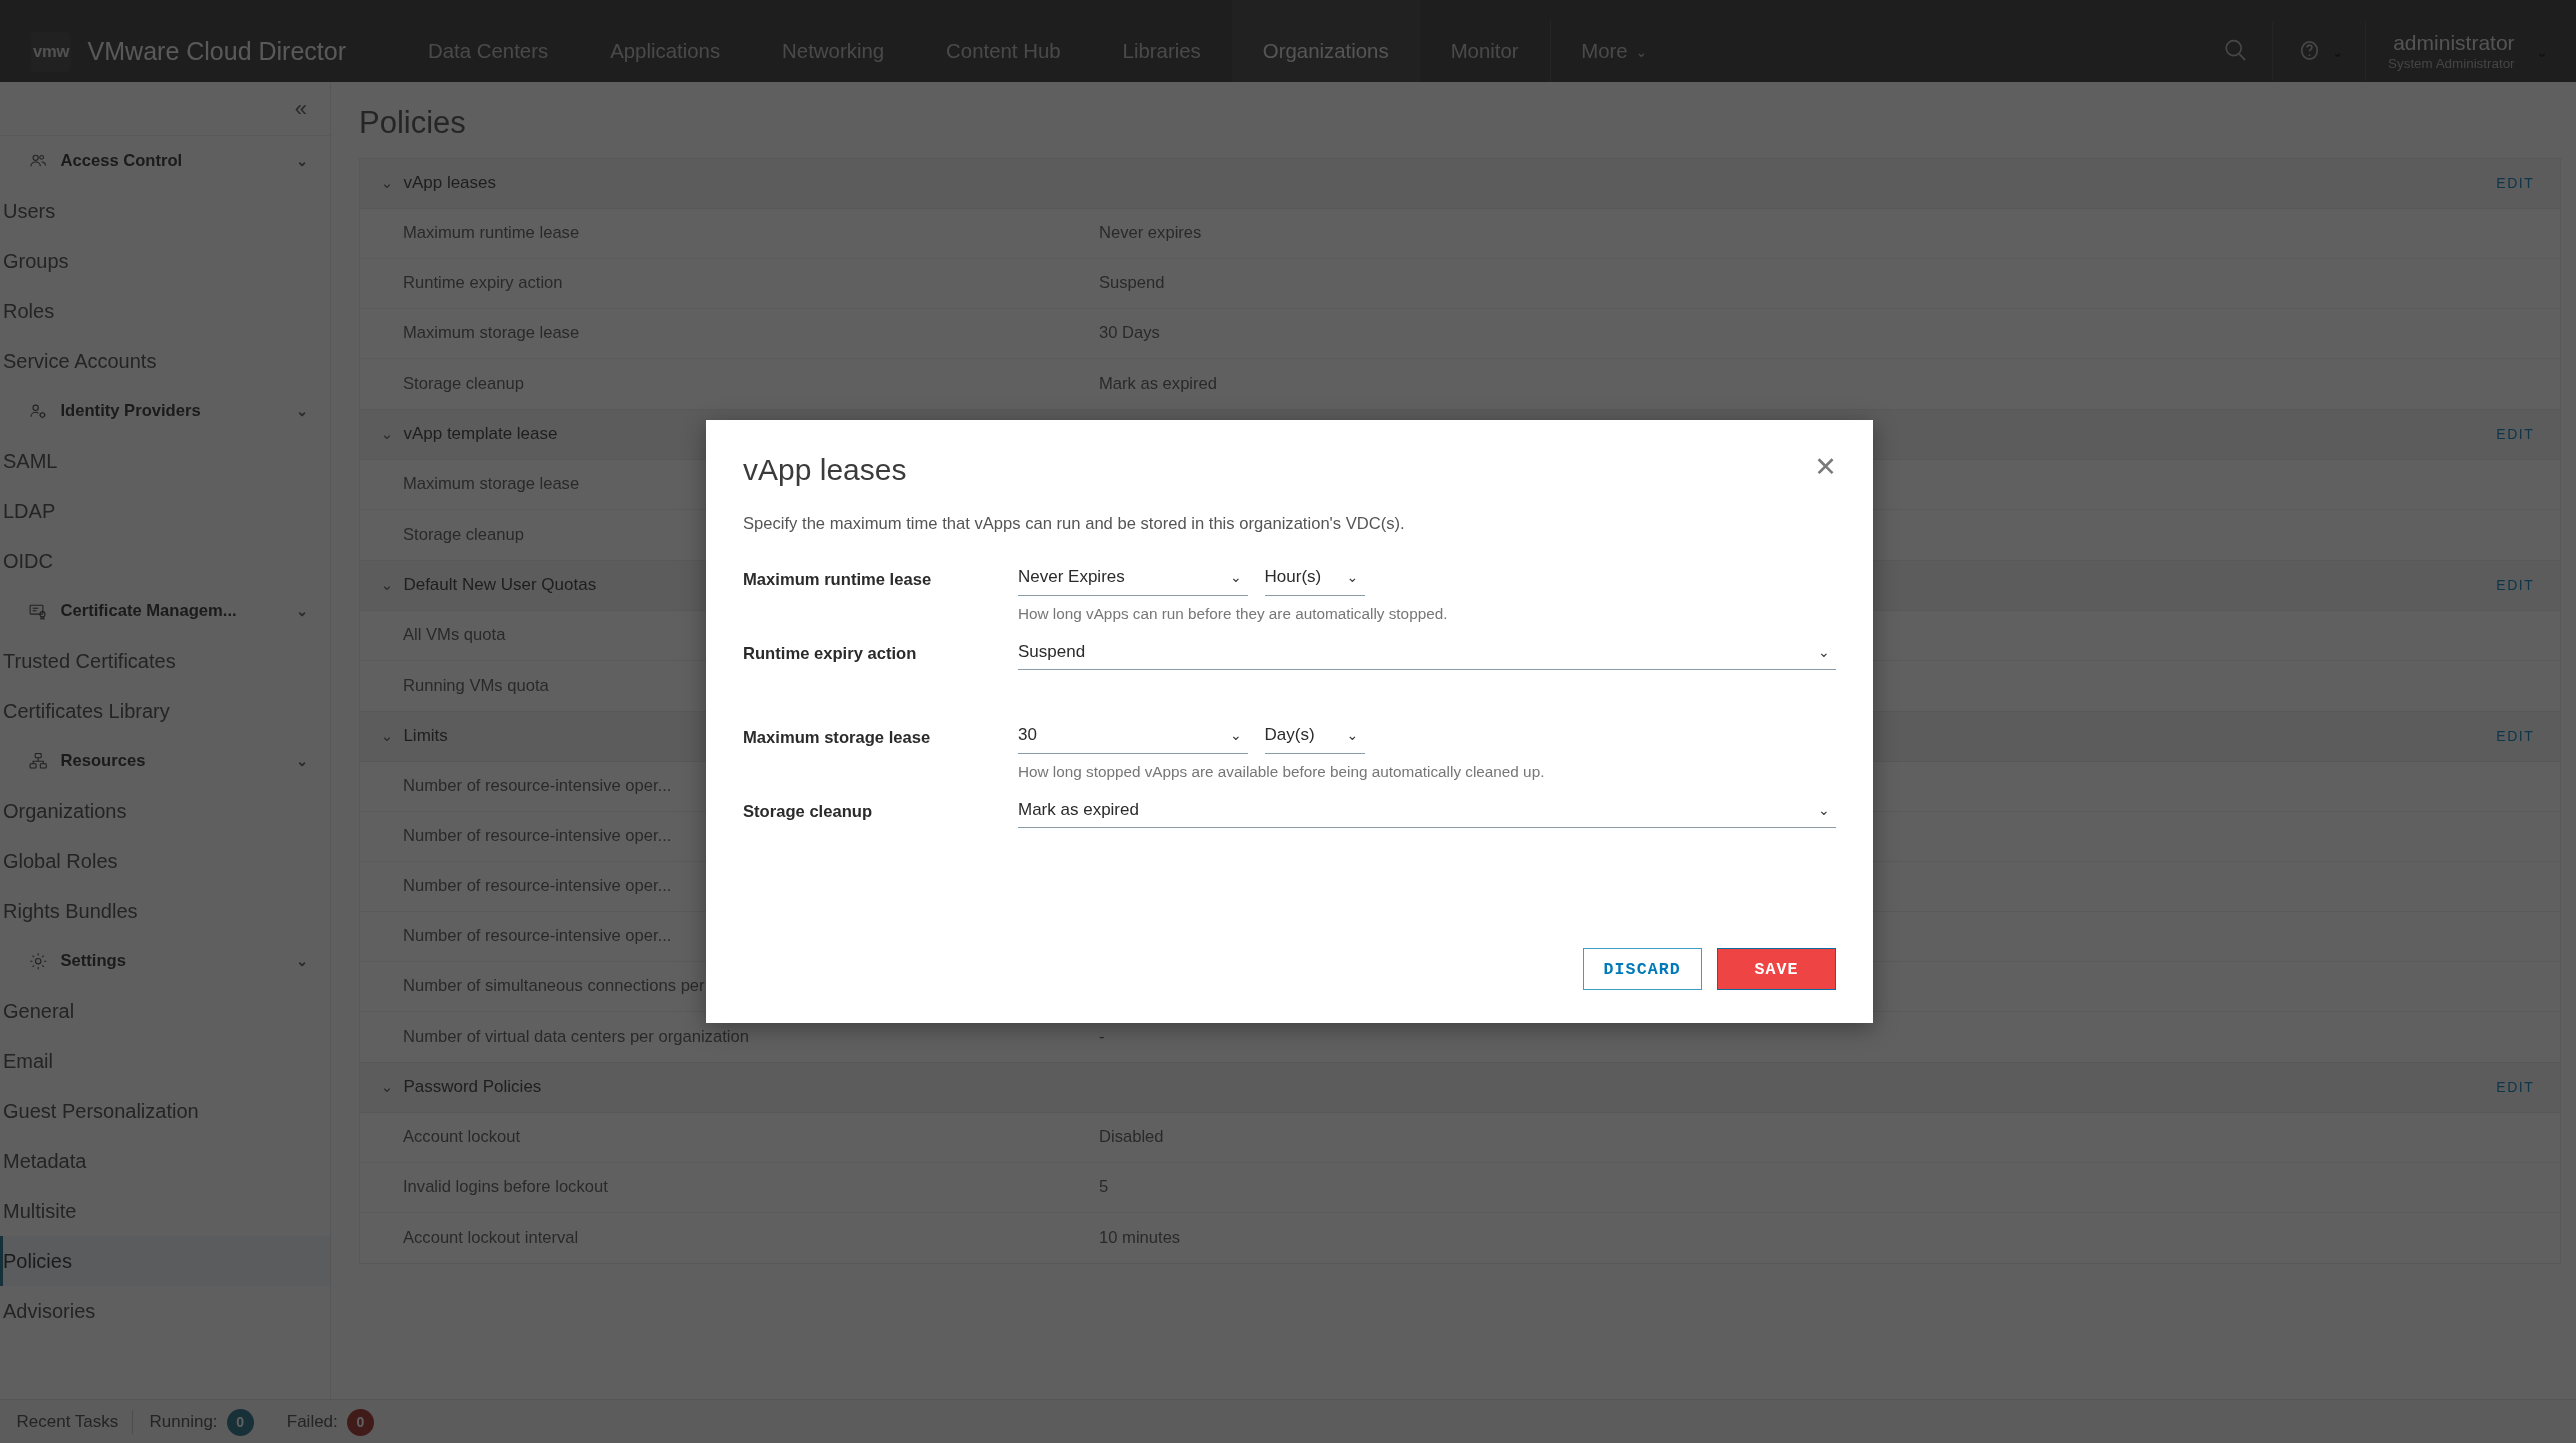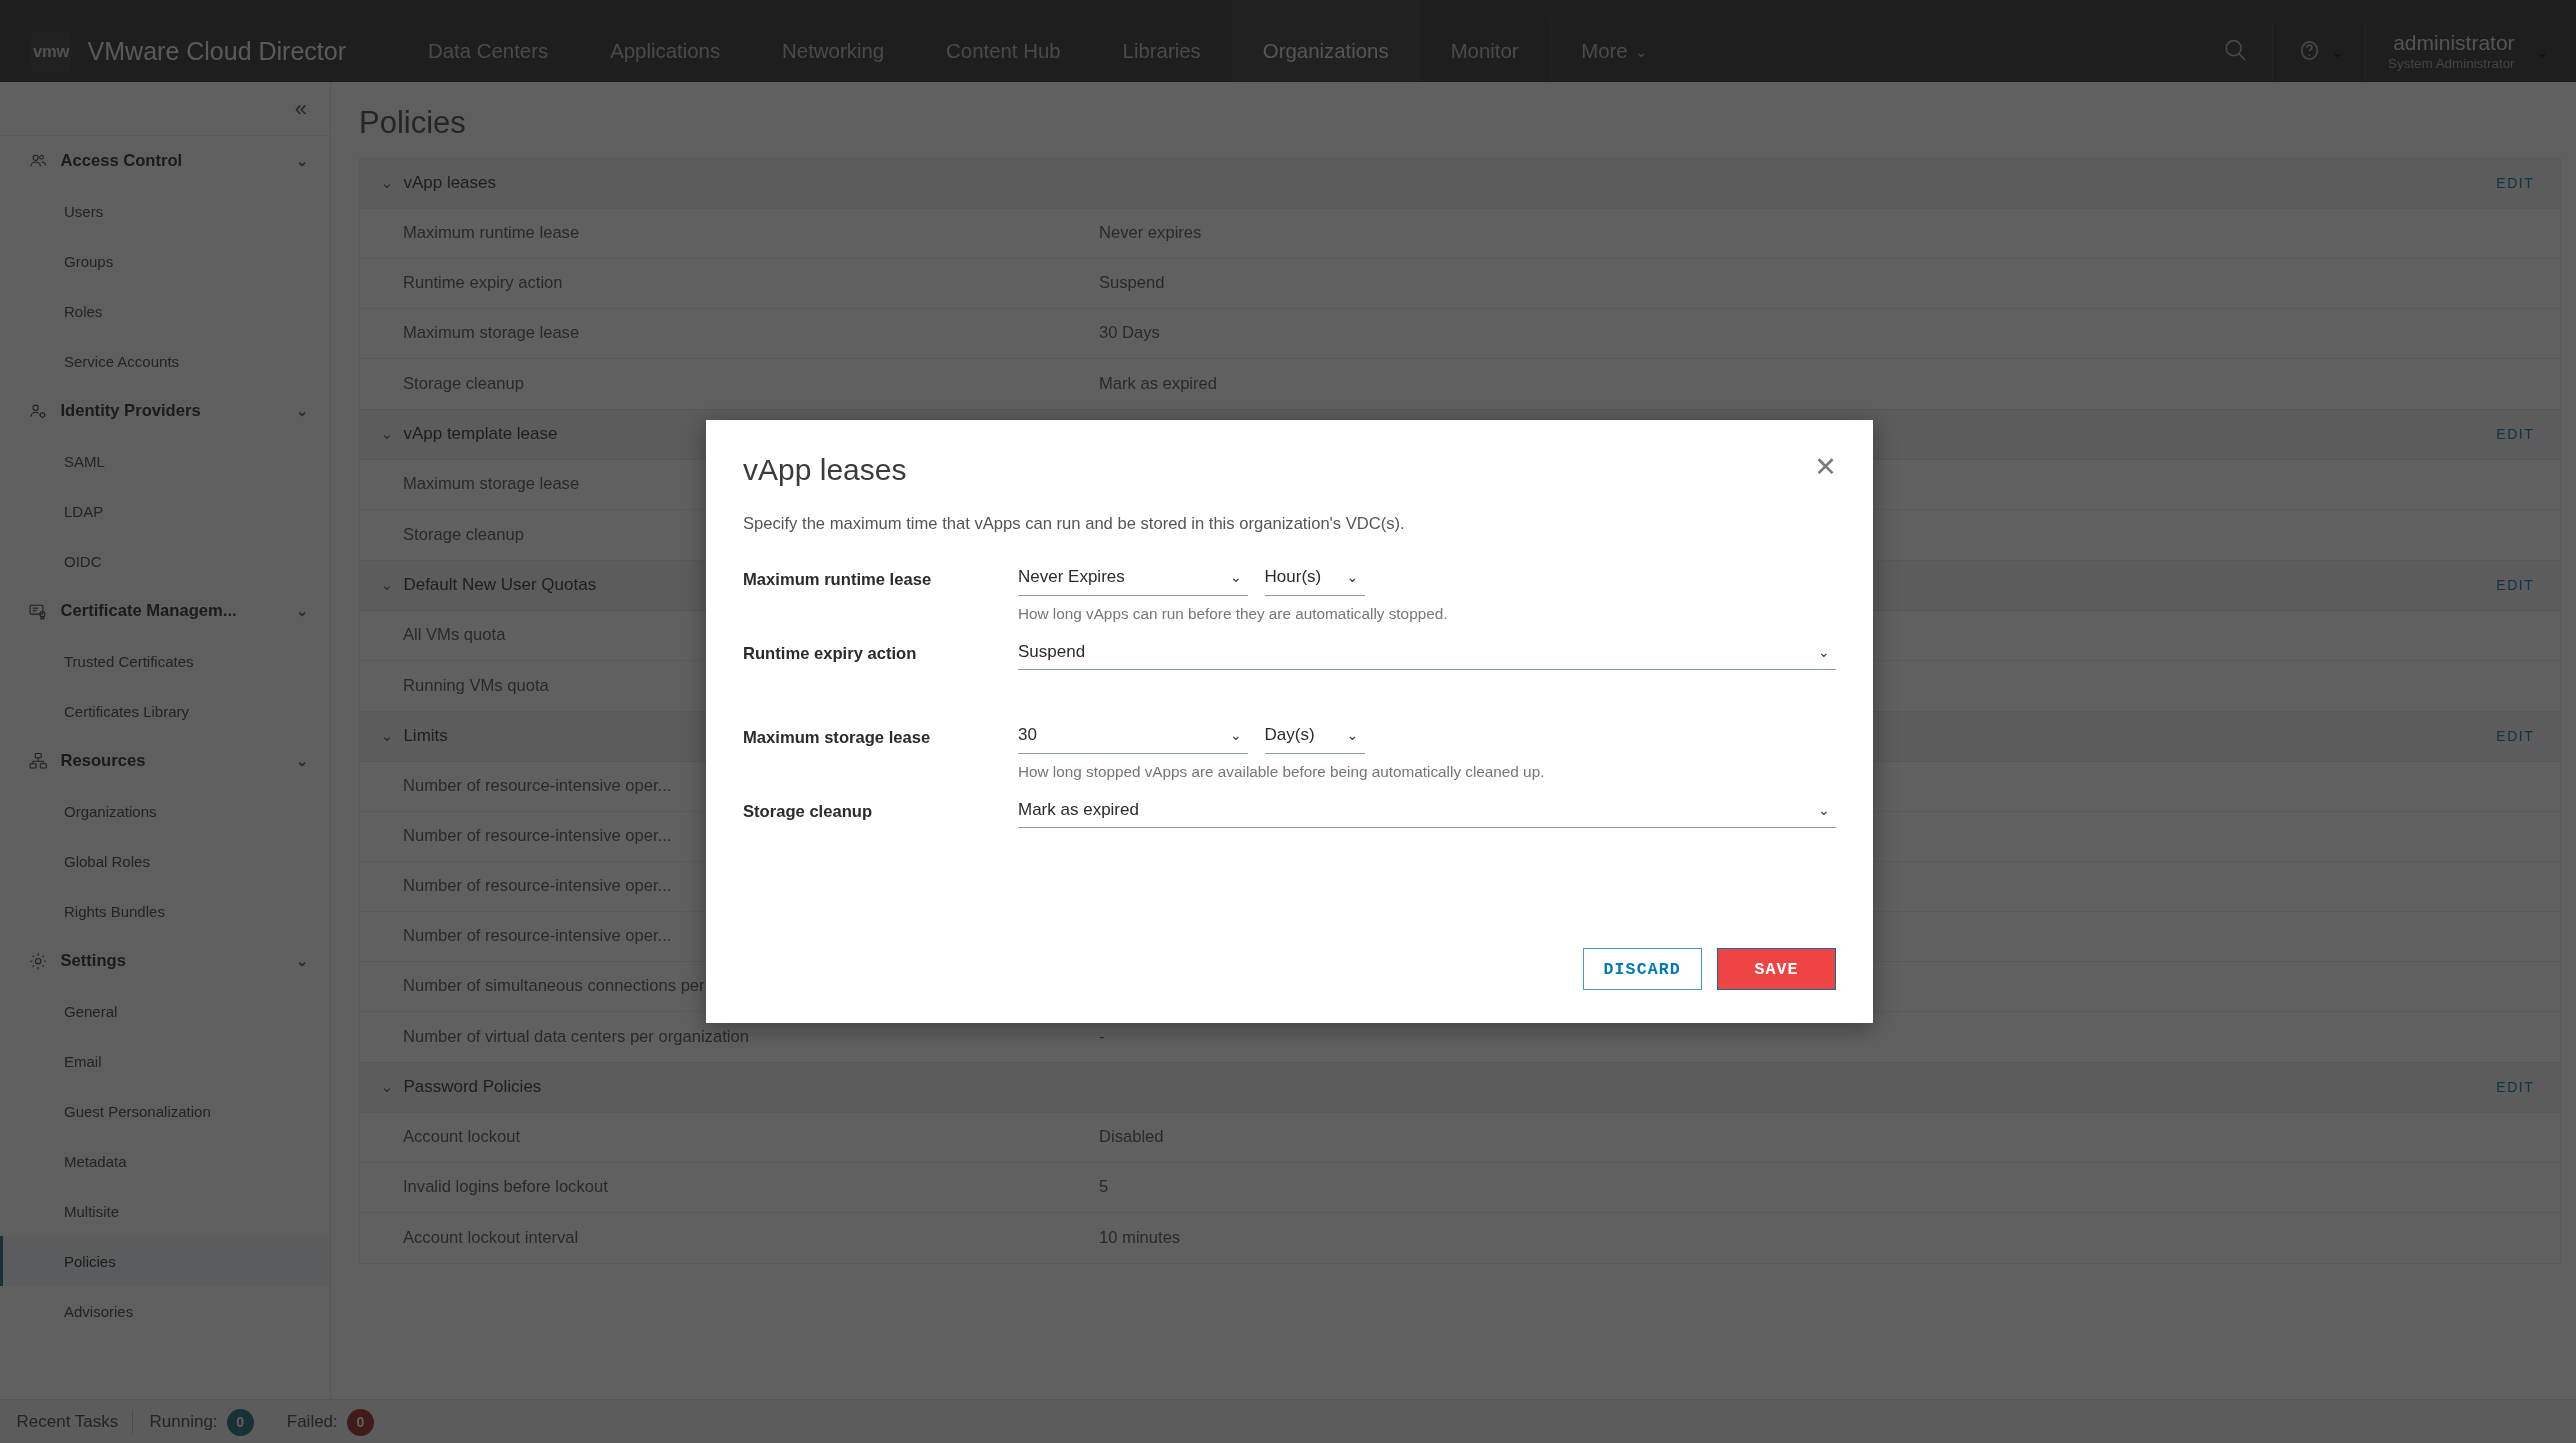--- a/index.html
+++ b/index.html
@@ -92,22 +92,22 @@
     height: 50px; padding-left: 27px; padding-right: 22px;
     font-size: 16.6px; font-weight: 600; color: #2b2b2b;
     cursor: pointer; gap: 11.5px;
   }
   .sb-group-head .sb-label { flex: 1; white-space: nowrap; overflow: hidden; }
   .sb-ico { width: 22px; height: 22px; flex: 0 0 22px; display:flex; align-items:center; justify-content:center; }
   .sb-ico svg { width: 20.4px; height: 20.4px; }
   .sb-chev { font-size: 14px; color: #555; }
   .sb-item {
     display: flex; align-items: center;
-    height: 50px; padding-left: 61px;
-    font-size: 15px; color: #444; cursor: pointer;
+    height: 50px; 
+    font-size: 20px; color: #444; cursor: pointer;
     border-left: 3.8px solid transparent;
   }
   .sb-item.selected {
     background: #eef3f6;
     border-left-color: #1c6e8c;
     color: #2b2b2b;
   }
 
   
   .main {

